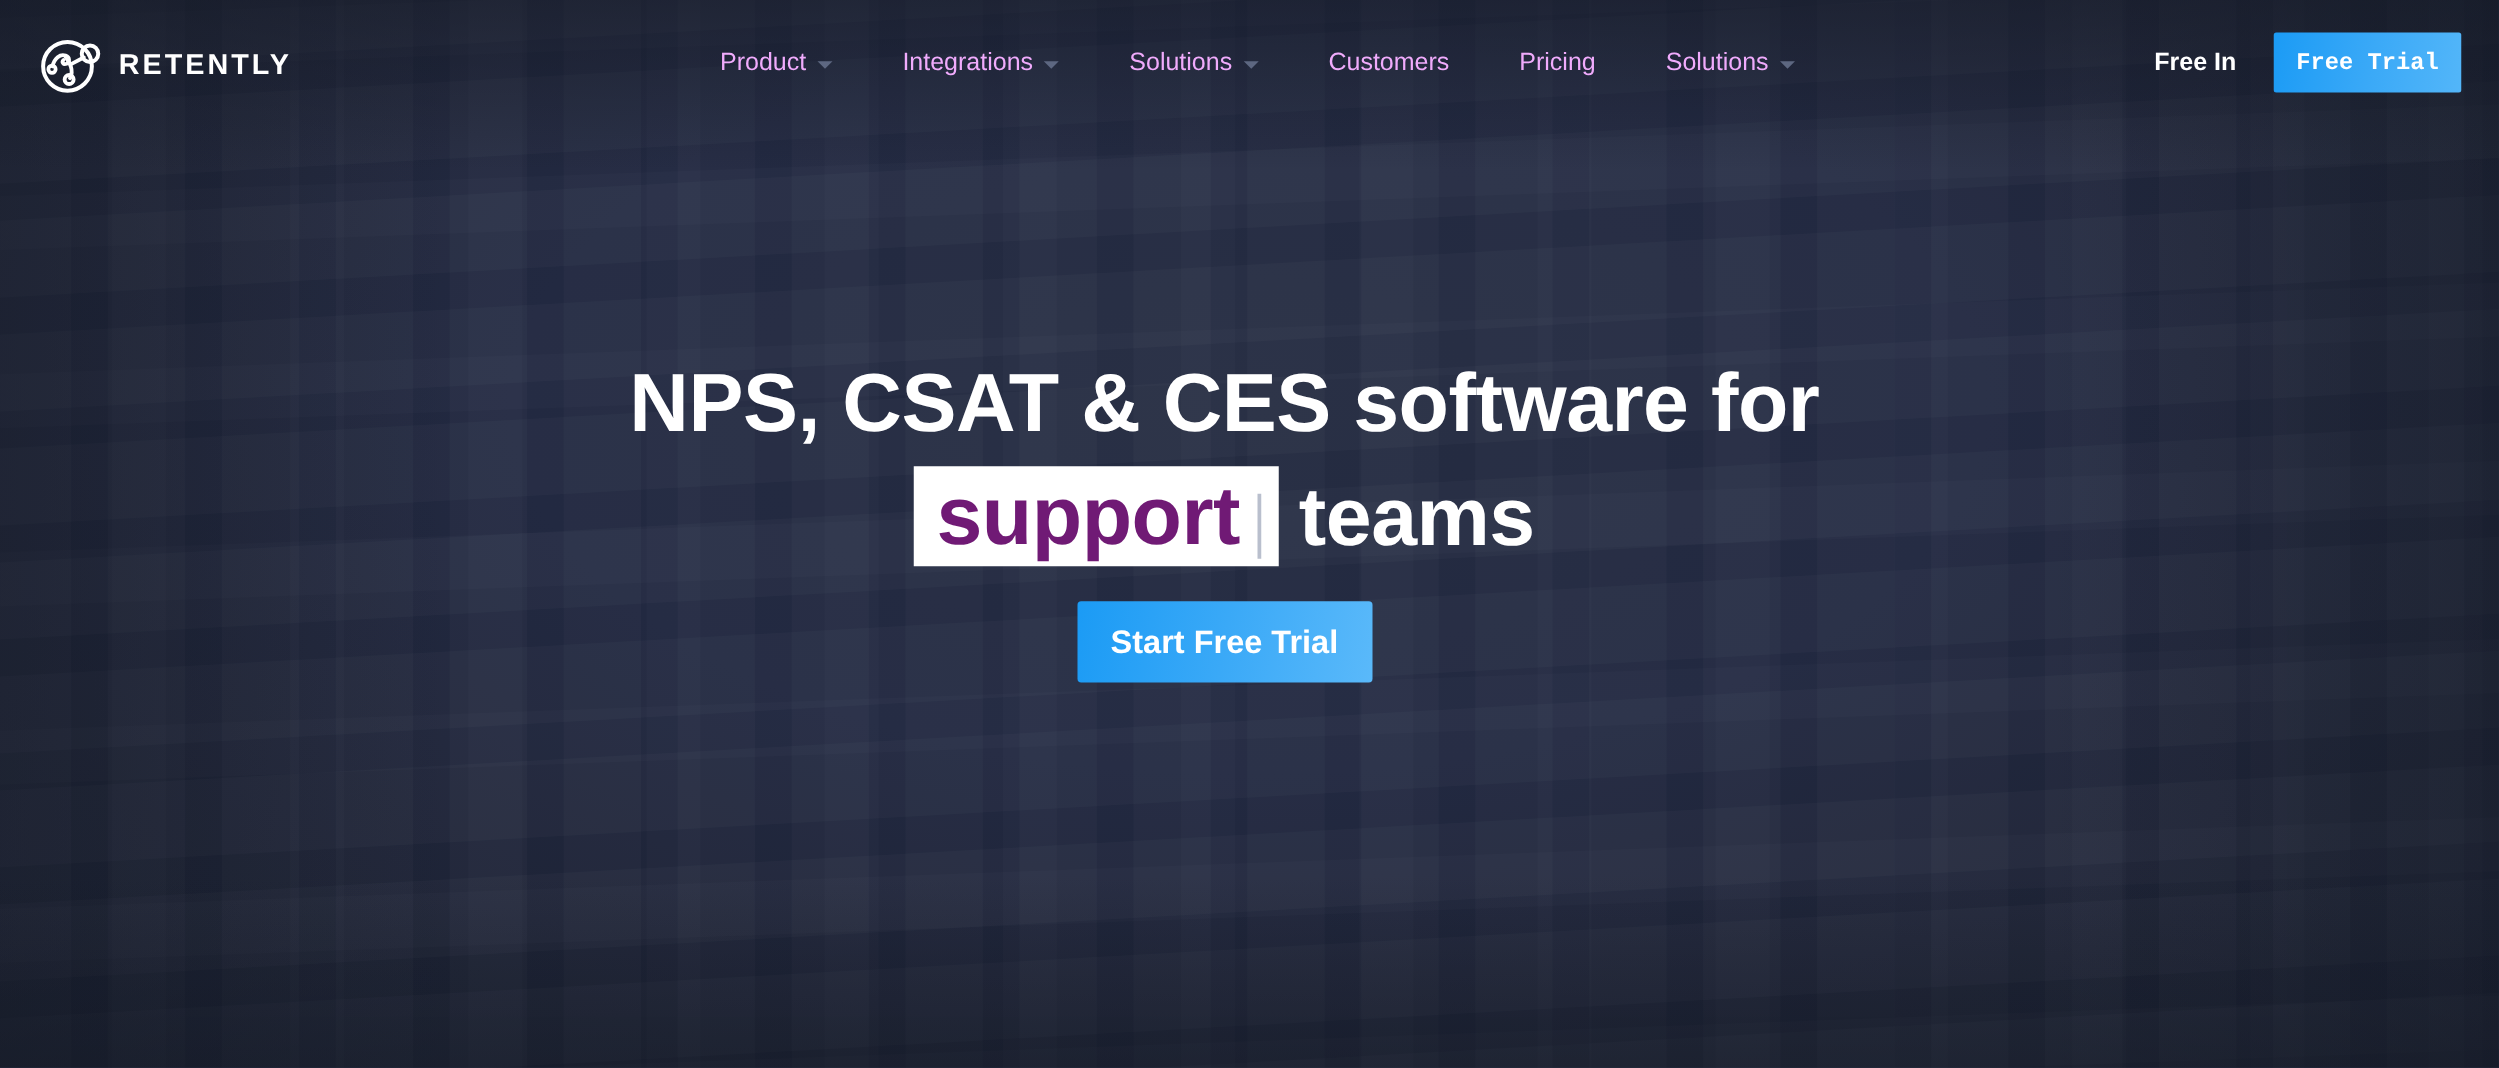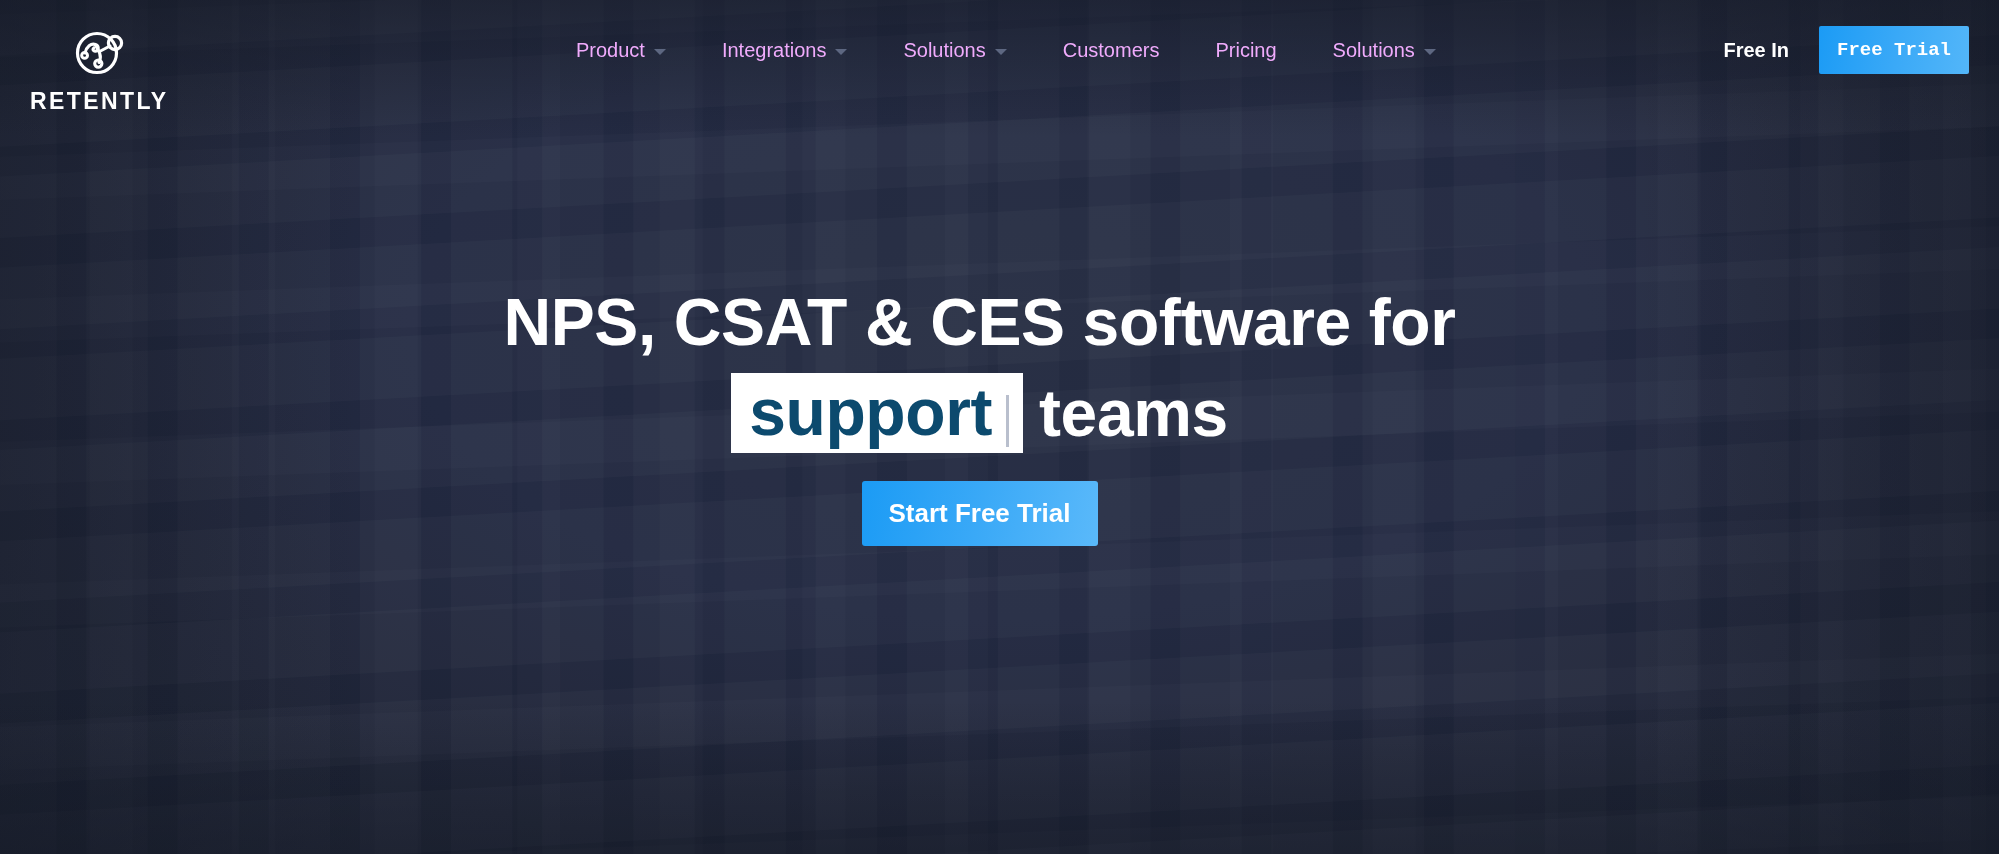--- a/index.html
+++ b/index.html
@@ -73,21 +73,20 @@
   }
 
   .brand {
     position:absolute;
     left:30px;
     top:25px;
     display:flex;
     align-items:center;
     gap:13px;
     text-decoration:none;
-    flex-direction:column;
   }
   .brand-mark { width:52px; height:52px; display:block; flex:none; }
   .brand-name {
     font-size:23px;
     font-weight:bold;
     letter-spacing:2.4px;
     color:#ffffff;
     line-height:1;
     white-space:nowrap;
   }
@@ -185,21 +184,21 @@
     align-items:center;
     justify-content:center;
     gap:0;
     margin-top:15px;
   }
 
   .typed-word {
     display:inline-flex;
     align-items:flex-end;
     background:#ffffff;
-    color:#0c4a6e;
+    color:#701a75;
     padding:4px 12px 6px 18px;
     line-height:1.07;
     position:relative;
   }
   .typed-caret {
     display:inline-block;
     width:3px;
     height:52px;
     background:#b9bfcd;
     margin-left:14px;

